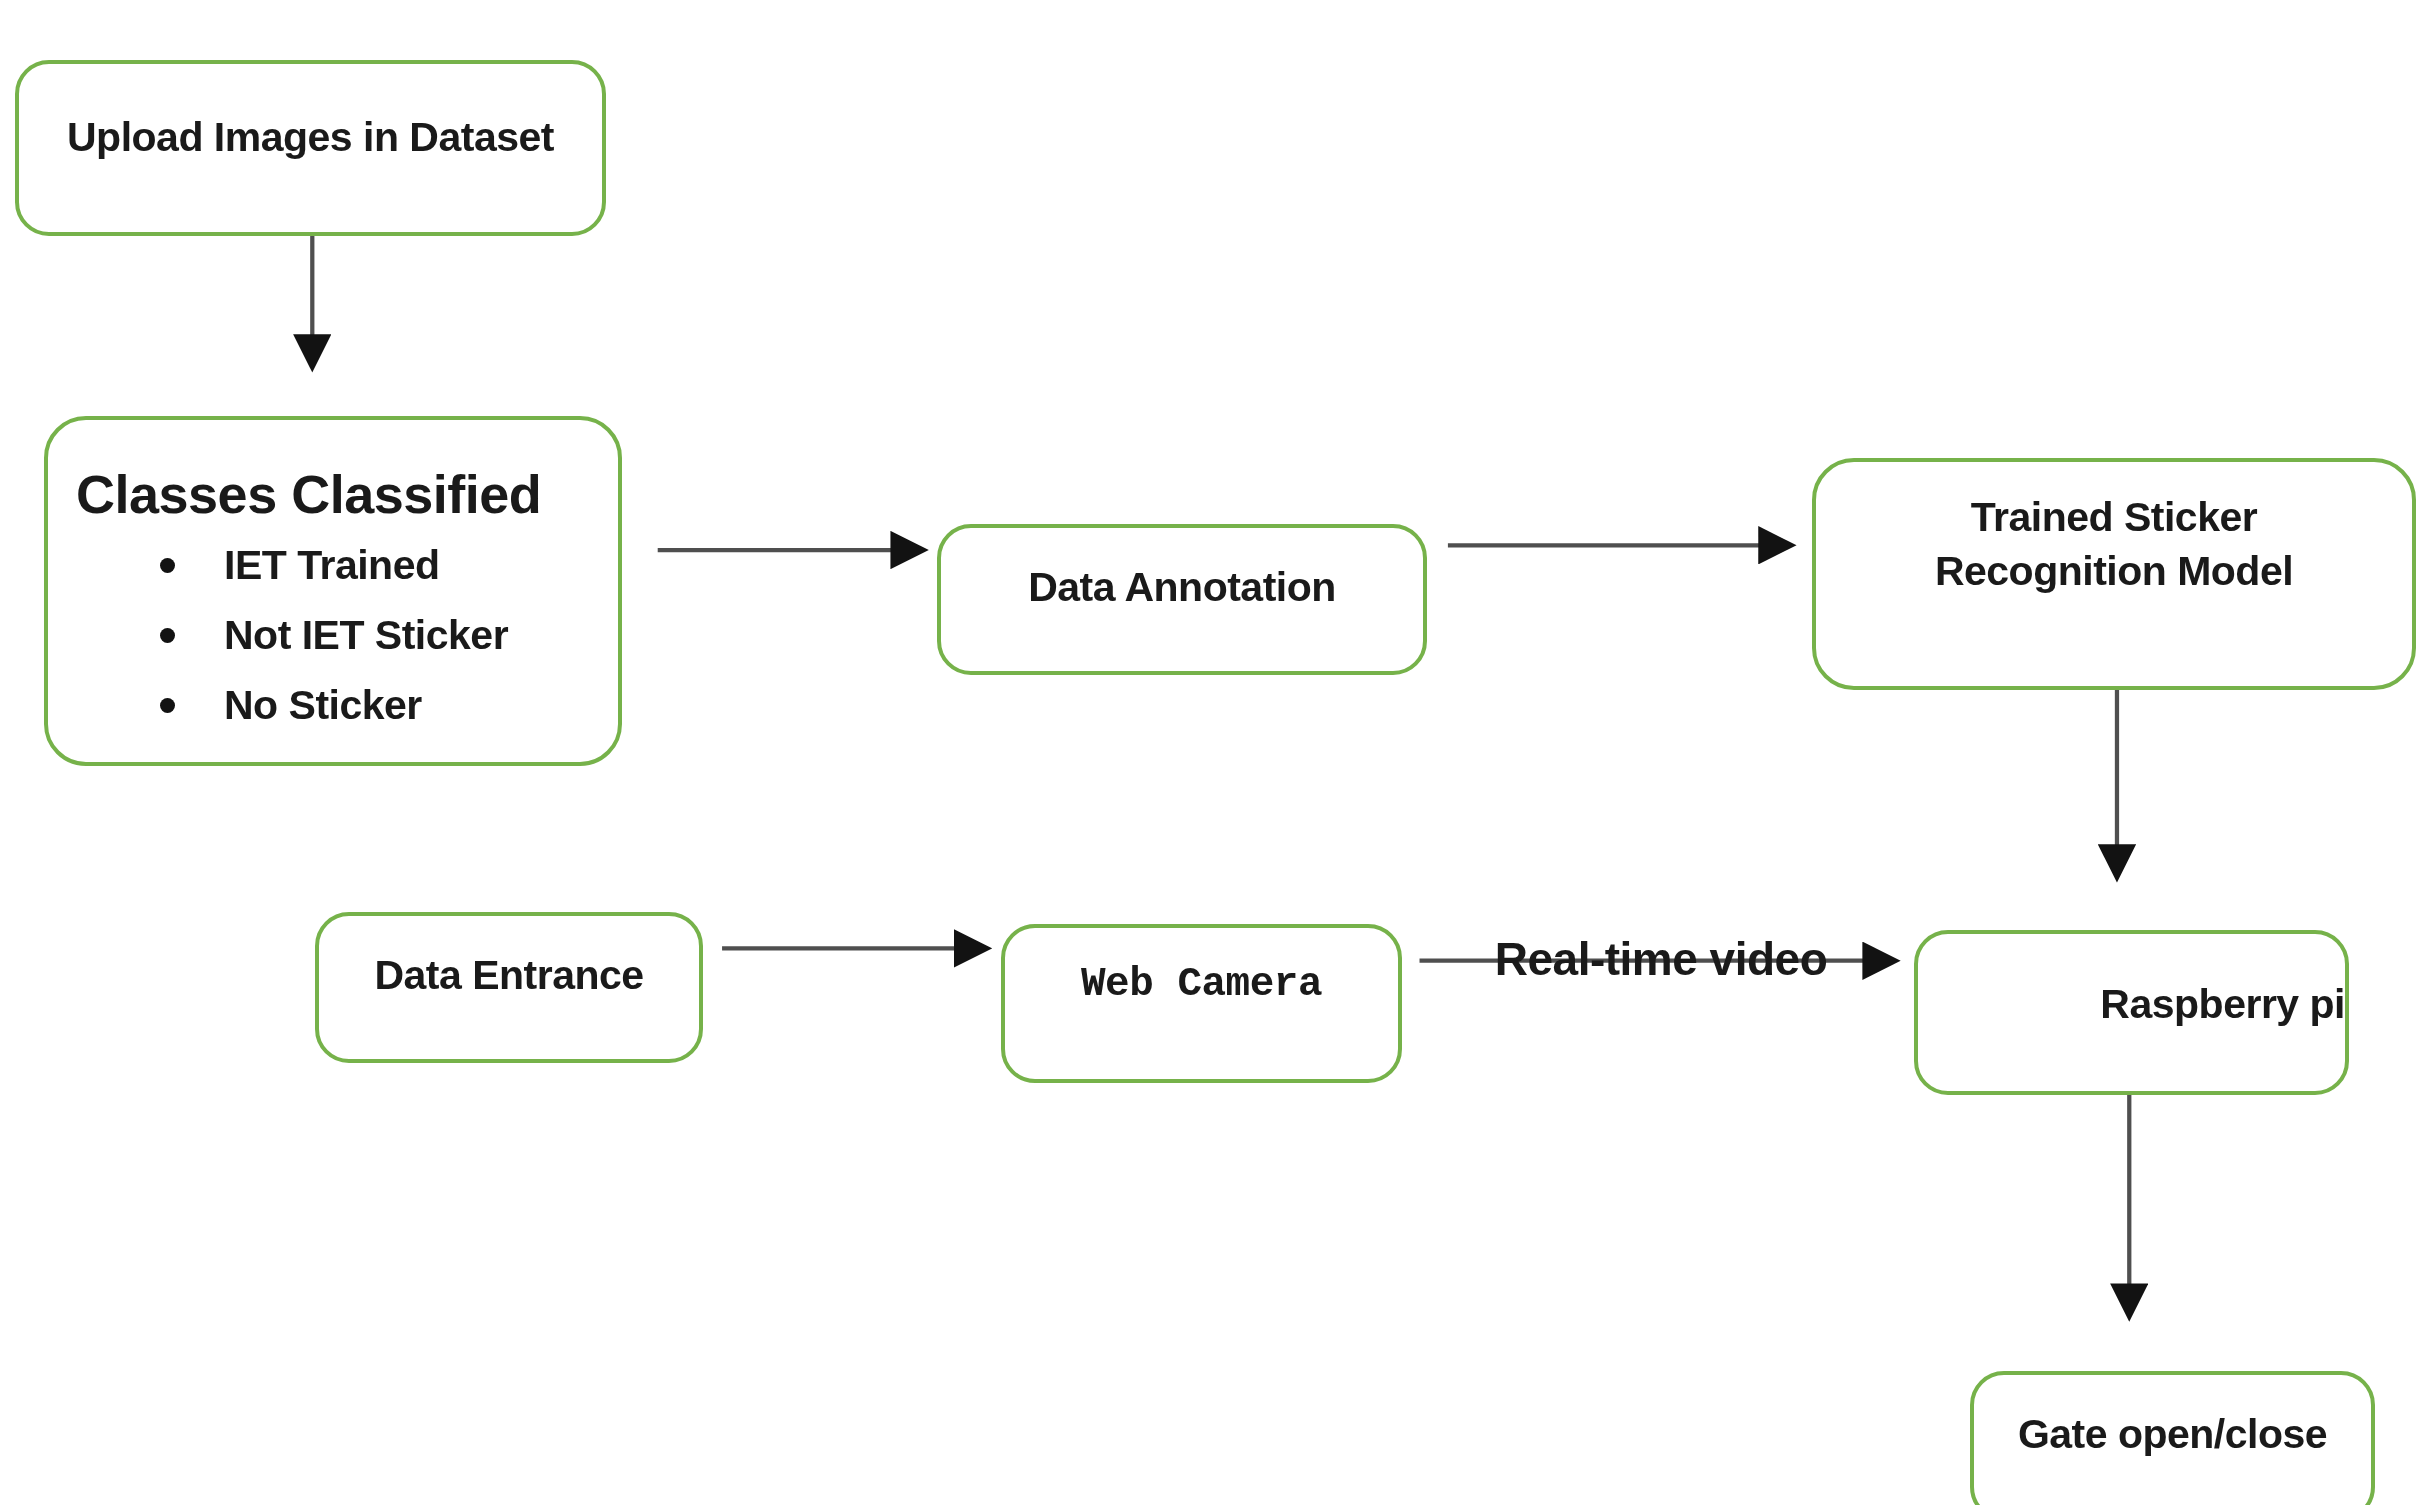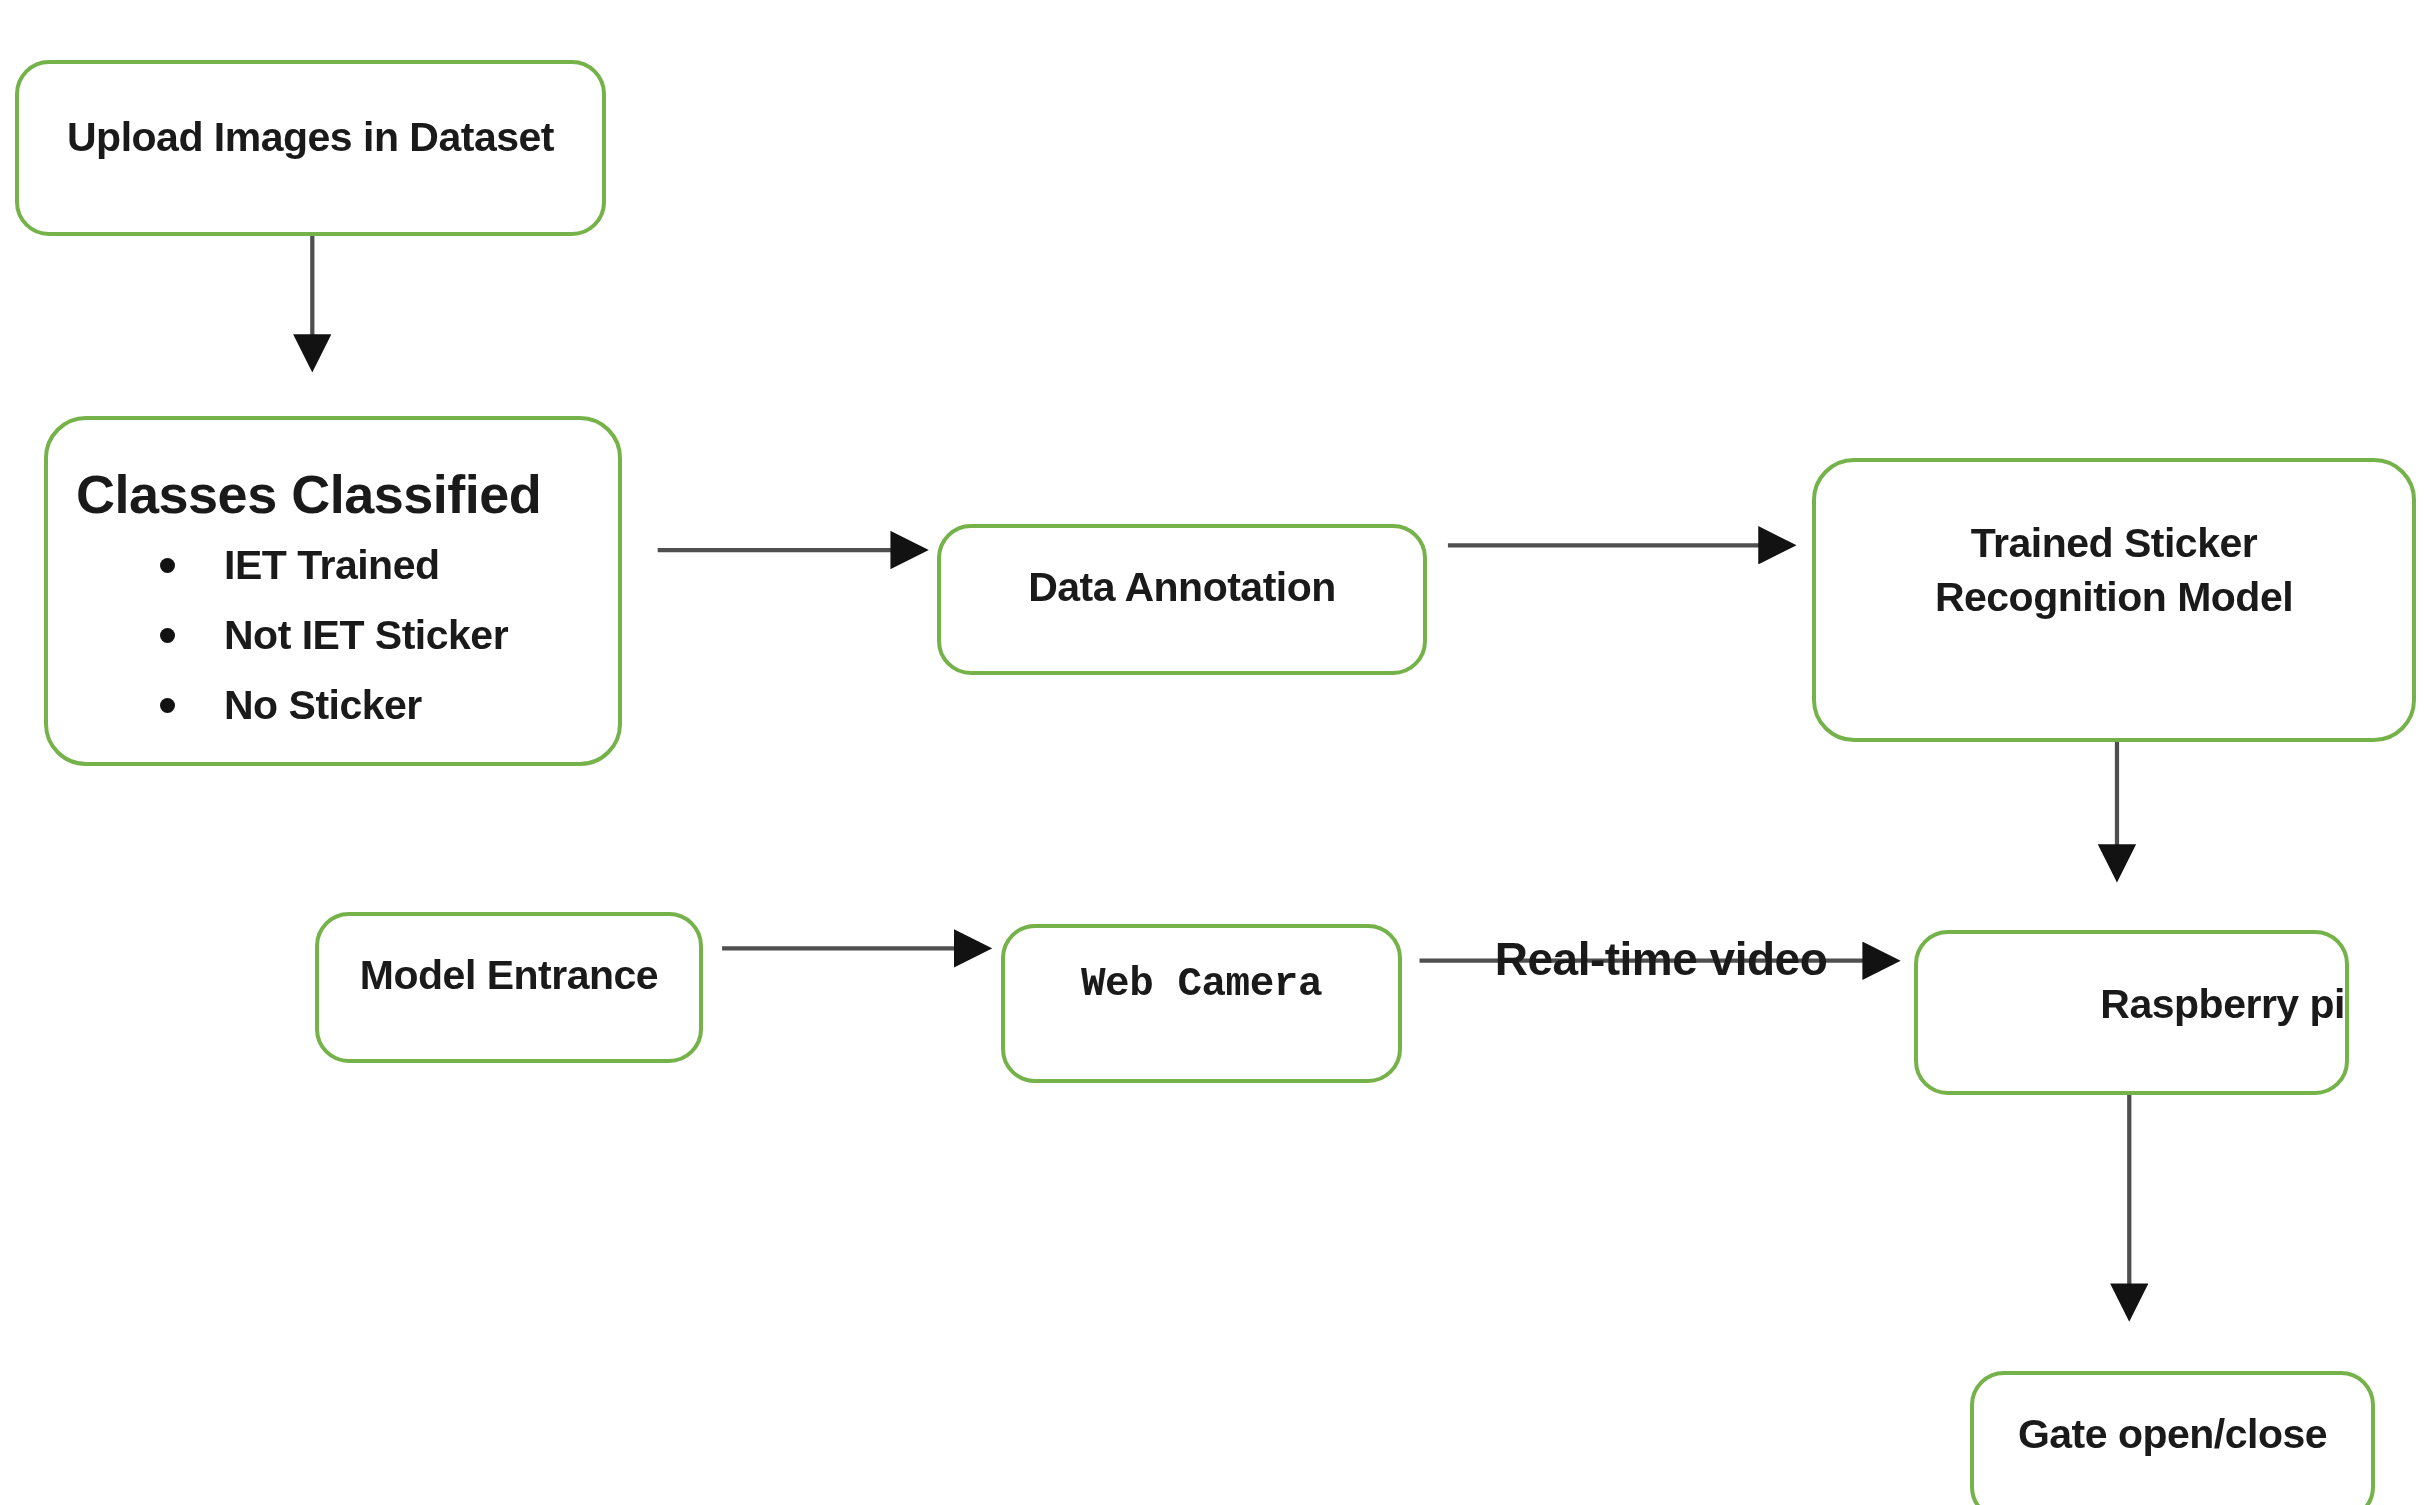--- a/index.html
+++ b/index.html
@@ -41,21 +41,21 @@
     font-size: 41px;
     letter-spacing: -0.5px;
     line-height: 1.3;
     margin-top: 39px;
   }
 
   #node-upload        { left: 15px;   top: 21px;   width: 591px; height: 176px; padding-bottom: 21px; }
   #node-classes       { left: 44px;   top: 377px;  width: 578px; height: 350px;
                         display: block; text-align: left; padding-top: 49px; border-radius: 42px; }
   #node-data-annotation { left: 937px;  top: 485px;  width: 490px; height: 151px; padding-bottom: 24.6px; }
-  #node-trained       { left: 1812px; top: 419px;  width: 604px; height: 284px; padding-bottom: 59px;
+  #node-trained       { left: 1812px; top: 419px;  width: 604px; height: 232px; padding-bottom: 59px;
                         white-space: pre-line; border-radius: 42px; }
   #node-gate-entrance { left: 315px;  top: 873px;  width: 388px; height: 151px; padding-bottom: 24.6px; }
   #node-web-camera    { left: 1001px; top: 885px;  width: 401px; height: 159px; padding-bottom: 38px; font-family: Liberation Mono, monospace; }
   #node-raspberry     { left: 1914px; top: 891px;  width: 435px; height: 165px; padding-bottom: 16px; justify-content: flex-end; }
   #node-gate-open     { left: 1970px; top: 1332px; width: 405px; height: 150px; padding-bottom: 23px; justify-content: center; }
 
   .classes-title {
     margin-left: 28px;
     font-size: 54px;
     line-height: 51px;
@@ -133,21 +133,21 @@
   <div class="node" id="node-data-annotation">
     <span>Data Annotation</span>
   </div>
 
   <div class="node" id="node-trained">
     <span>Trained Sticker
 Recognition Model</span>
   </div>
 
   <div class="node" id="node-gate-entrance">
-    <span>Model Entrance</span>
+    <span>Data Entrance</span>
   </div>
 
   <div class="node" id="node-web-camera">
     <span>Web Camera</span>
   </div>
 
   <div class="node" id="node-raspberry">
     <span>Raspberry pi</span>
   </div>
 

